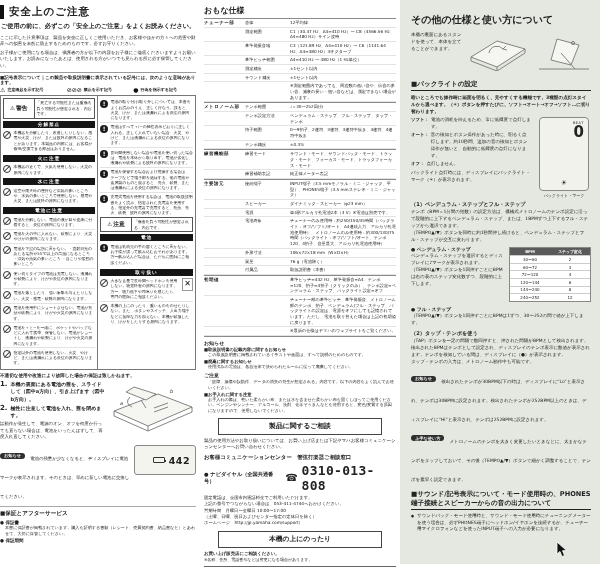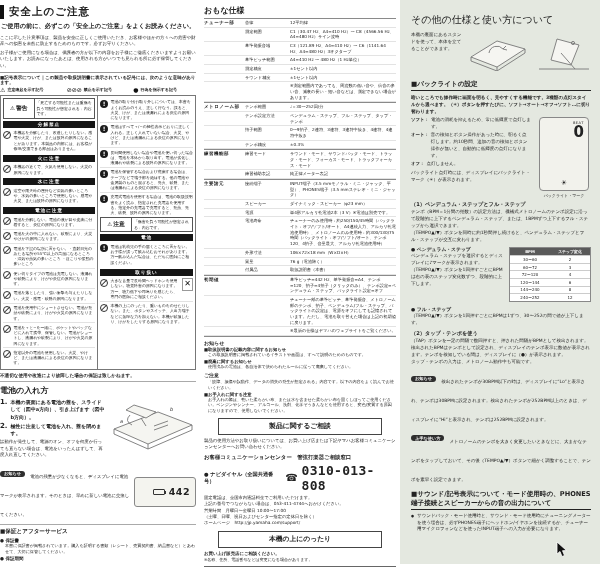--- a/index.html
+++ b/index.html
@@ -38,21 +38,21 @@
 .icn-do::after{content:"!"}
 .crossmark{float:right;font-size:8px;font-weight:bold;color:#111;border:0.5px solid #999;padding:0 1px;margin-left:2px;background:#fff}
 .disclaim{font-size:4.6px;font-weight:bold;margin:3px 0}
 .h2{font-size:8px;font-weight:bold;margin:2px 0 3px;border-top:1px solid #aaa;padding-top:3px}
 .battRow{display:flex;gap:3px}
 .battSteps{flex:1}
 .step{display:flex;gap:3px;margin-bottom:2px}
 .stepn{font-size:7px;font-weight:bold;line-height:1}
 .stept{font-size:5px;line-height:1.45;font-weight:bold}
 .figBatt{flex:none}
-.noteRow{display:flex;gap:4px;margin-top:2px;align-items:center}
+.noteRow{display:flex;gap:4px;margin-top:2px;align-items:flex-start}
 .pillDark{background:#2e2e2e;color:#fff;border-radius:5px;font-size:4.2px;font-weight:bold;padding:0.5px 4px;display:inline-block;vertical-align:middle}
 .disp442{flex:none;width:62px;height:30px;border:1px solid #888;border-radius:3px;background:#f4f4ef;display:flex;align-items:center;justify-content:flex-end;gap:4px;padding:0 5px}
 .battIcon{width:12px;height:6px;border:1px solid #333;border-radius:1px;position:relative}
 .battIcon::after{content:"";position:absolute;right:-2.4px;top:1.4px;width:1.8px;height:2.6px;background:#333}
 .v442{font-size:9.5px;font-weight:bold;letter-spacing:0.5px}
 .h3{font-size:5.6px;font-weight:bold;margin:4px 0 2px;border-top:1px solid #aaa;padding-top:3px}
 .warIt{margin-bottom:1.5px}
 .warLab{font-size:4.5px;font-weight:bold}
 .warTxt{font-size:4.1px;line-height:1.4;padding-left:5px}
 
@@ -68,21 +68,21 @@
 .ntxt{font-size:4.1px;line-height:1.4;padding-left:4px;margin-bottom:1px}
 .cbox{border:1px solid #444;text-align:center;font-weight:bold;font-size:6.8px;padding:2.5px 0;margin:4px 14px 3px;background:#fff}
 .centerln{font-size:5.4px;font-weight:bold;margin:3px 0 2px}
 .phoneRow{display:flex;align-items:center;gap:4px;margin:1px 0 2px}
 .diallab{font-size:5.2px;font-weight:bold}
 .phoneIcon{font-size:10px;line-height:1}
 .phoneNum{font-size:13px;font-weight:bold;letter-spacing:0.3px;font-family:"DejaVu Sans Mono","Liberation Mono",monospace}
 .pnote{font-size:4.3px;line-height:1.5}
 .wrnty{border:1px solid #666;padding:3px 5px;margin-top:3px;background:#fff}
 
-.rTitle{font-size:10px;font-weight:normal;margin-bottom:5px}
+.rTitle{font-size:10px;font-weight:bold;margin-bottom:5px}
 .rsec{font-size:6.6px;font-weight:bold;border-bottom:1px solid #222;padding-bottom:1px;margin:5px 0 3px}
 .rp{font-size:4.5px;line-height:1.55}
 .rpb{font-size:4.6px;line-height:1.55;font-weight:bold}
 .rsub{font-size:5.2px;font-weight:bold;margin:3px 0 1px}
 .rbul{font-size:4.8px;font-weight:bold;margin:2px 0 1px}
 .dline{display:flex;gap:2px;margin-bottom:1px}
 .dlab{font-size:4.4px;font-weight:bold;flex:none}
 .standRow{display:flex;gap:8px;align-items:center;margin:1px 0 2px;justify-content:flex-end}
 .blRow{display:flex;gap:6px}
 .blText{flex:1}
@@ -249,21 +249,20 @@
       </div>
       <div class="witem">
         <span class="icn-no"></span>
         <span class="wtxt">本機の上にのったり、重いものをのせたりしない。また、ボタンやスイッチ、入出力端子などに無理な力を加えない。本機が破損したり、けがをしたりする原因になります。</span>
       </div>
     </div>
   </div>
 
   <div class="disclaim">不適切な使用や改造により故障した場合の保証は致しかねます。</div>
 
-  <div class="h2">電池の入れ方</div>
   <div class="battRow">
     <div class="battSteps">
       <div class="step">
         <span class="stepn">1.</span>
         <span class="stept">本機の裏面にある電池の蓋を、スライドして（図中a方向）、引き上げます（図中b方向）。</span>
       </div>
       <div class="step">
         <span class="stepn">2.</span>
         <span class="stept">極性に注意して電池を入れ、蓋を閉めます。</span>
       </div>

